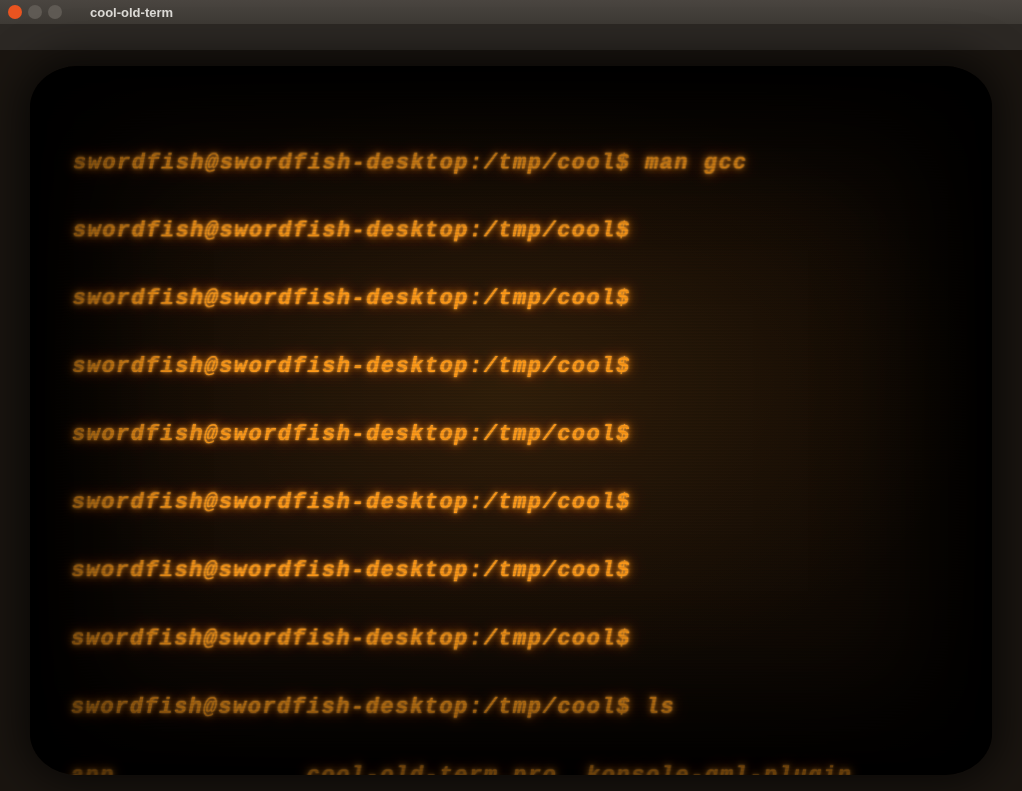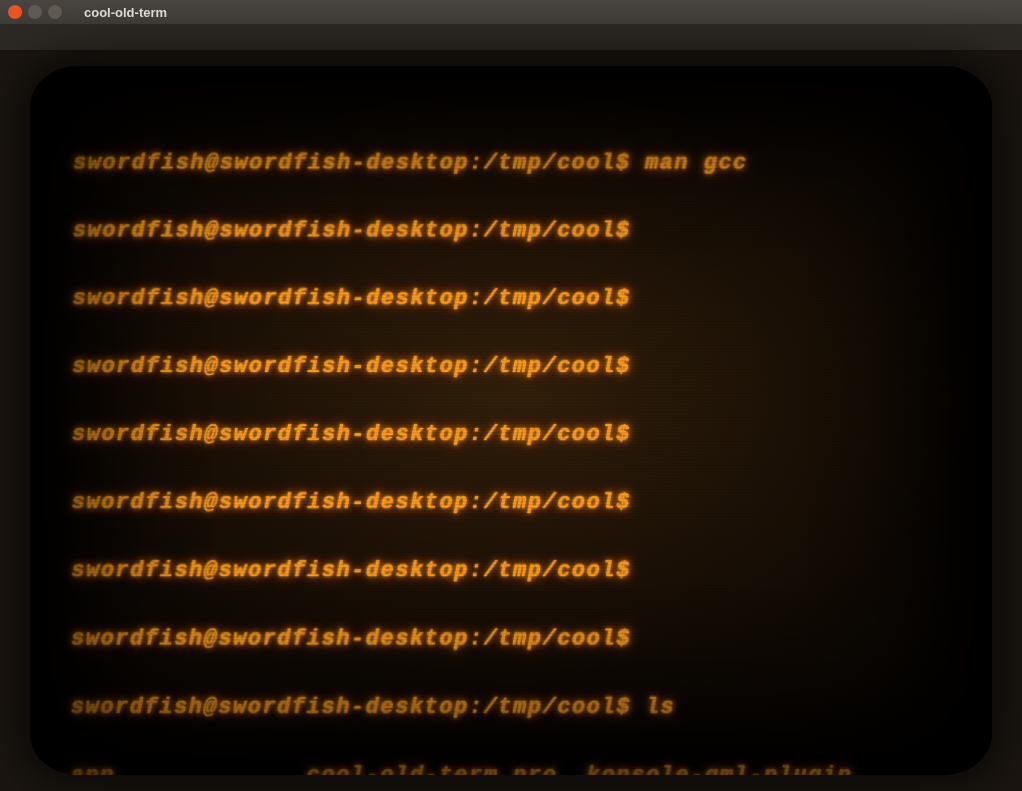--- a/index.html
+++ b/index.html
@@ -25,21 +25,21 @@
       border-radius: 50%;
       display: inline-block;
     }
     .btn-close { background: #e95420; }
     .btn-min { background: #5f5a54; }
     .btn-max { background: #5f5a54; }
     .title-text {
       color: #dcdad6;
       font-size: 13px;
       font-weight: bold;
-      margin-left: 16px;
+      margin-left: 22px;
     }
     .menubar {
       height: 26px;
       background: #be185d;
       display: flex;
       align-items: center;
       padding: 0 8px;
       gap: 24px;
       border-bottom: 1px solid #262320;
       margin-top: 41px;

